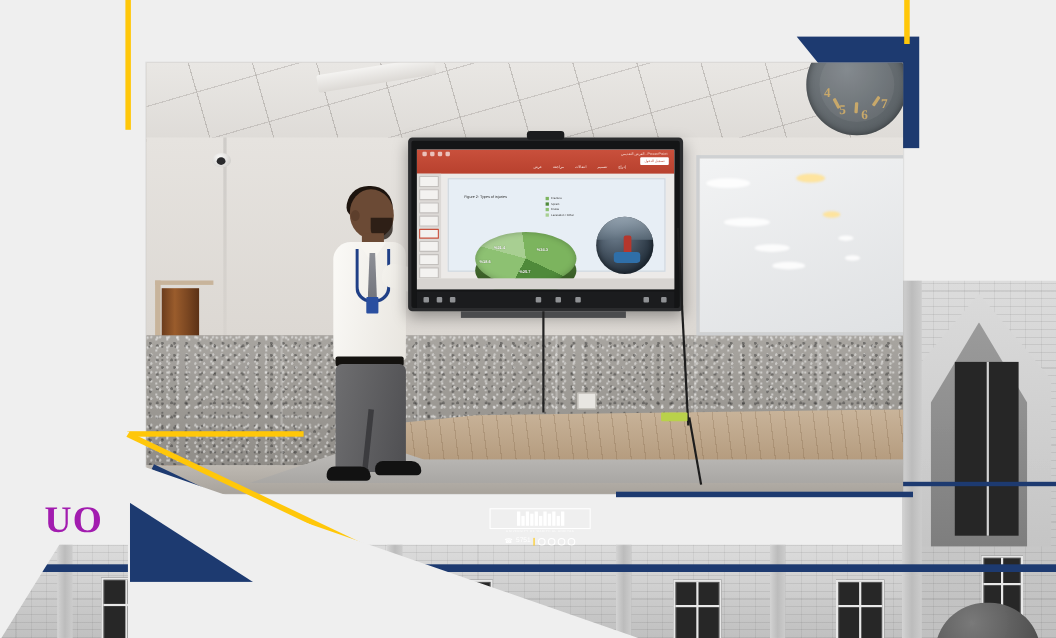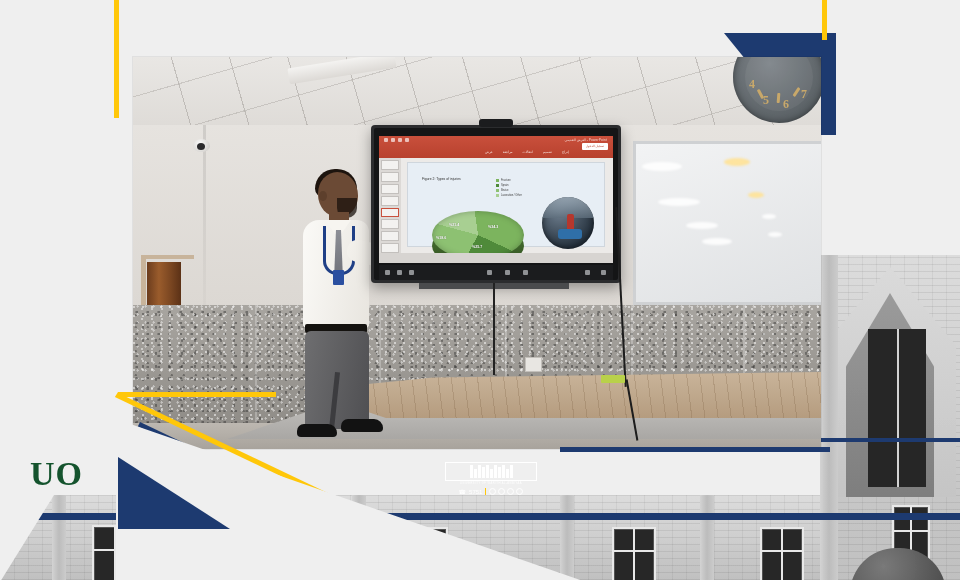--- a/index.html
+++ b/index.html
@@ -225,22 +225,22 @@
   .clk-tick{position:absolute;width:3px;height:10px;background:#c8a86a;border-radius:1px;}
   .clk-face{position:absolute;left:12px;top:12px;right:12px;bottom:12px;border-radius:50%;
     background:rgba(255,255,255,.06);}
 
   
   .ln{position:absolute;transform-origin:0 0;}
   .ln-y{background:#ffc709;}
   .ln-n{background:#1d3a70;}
 
   
-  .logo{position:absolute;left:30px;top:458px;width:74px;height:80px;color:#14532d;
-        font-family:"Liberation Serif",serif;font-weight:bold;line-height:.92;}
+  .logo{position:absolute;left:30px;top:458px;width:74px;height:80px;color:#a21caf;
+        font-family:"Liberation Serif",serif;font-weight:bold;line-height:.92;text-align:center;}
   .logo-l1{font-size:34px;letter-spacing:1px;}
   .logo-l2{font-size:34px;letter-spacing:1px;}
 
   
   .wm{position:absolute;left:445px;top:462px;width:92px;text-align:center;color:#ffffff;}
   .wm-kufic{display:flex;justify-content:center;gap:1px;padding:2px 3px;border:1px solid #ffffff;}
   .wm-bar{width:3px;height:13px;background:#ffffff;}
   .wm-bar.b2{height:9px;margin-top:4px;}
   .wm-bar.b3{height:11px;margin-top:2px;}
   .wm-sub{font-size:2.6px;letter-spacing:.5px;margin-top:1px;opacity:.92;}

